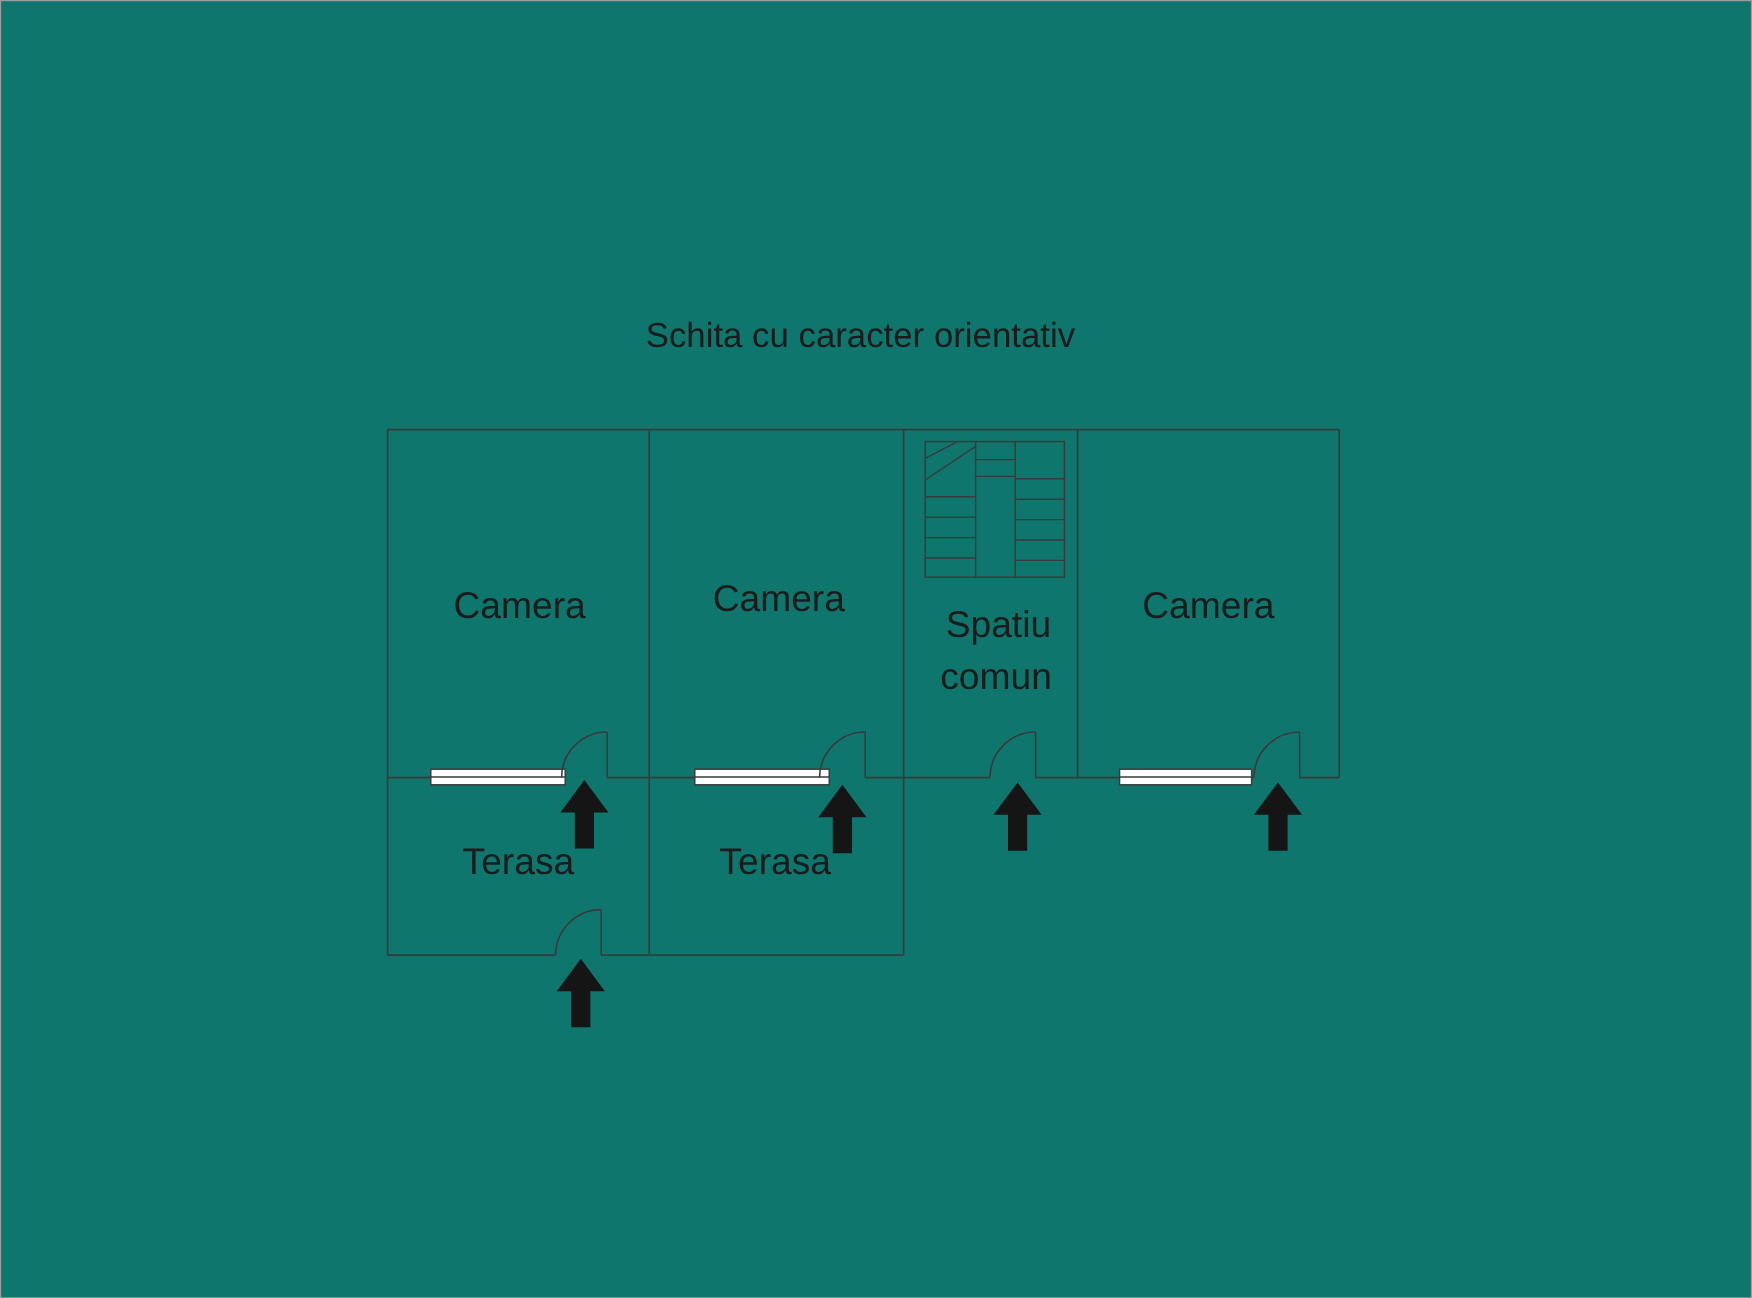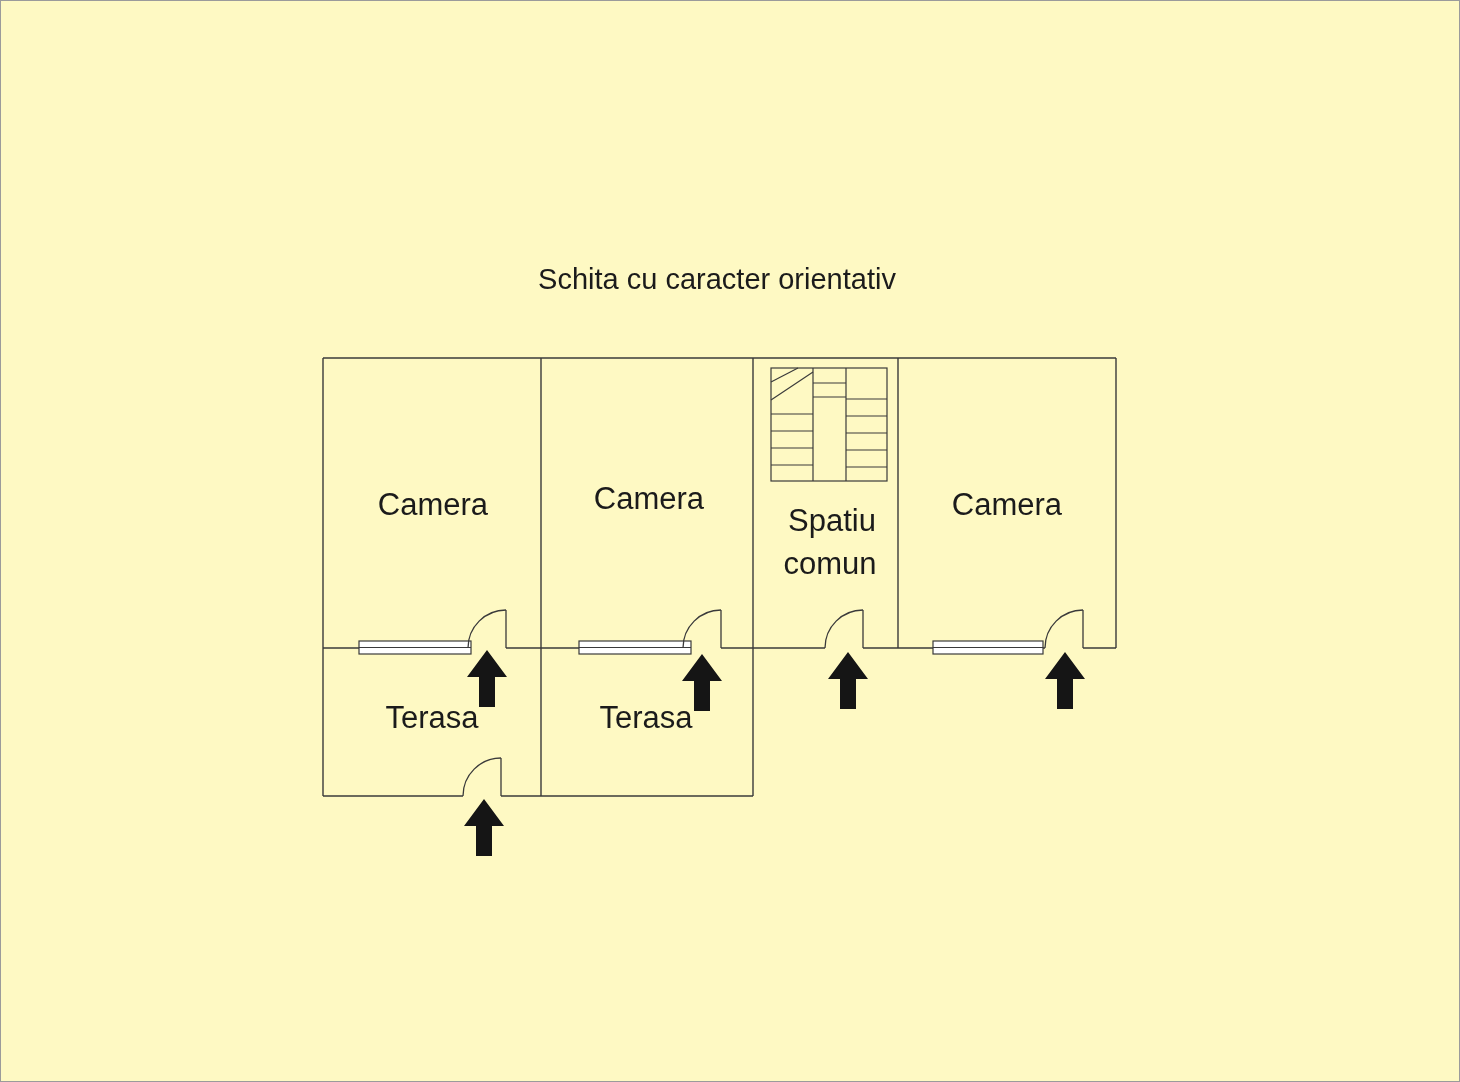--- a/index.html
+++ b/index.html
@@ -5,21 +5,21 @@
   html, body {
     margin: 0;
     padding: 0;
     background: #ffffff;
   }
   .canvas {
     position: relative;
     width: 1458px;
     height: 1080px;
     border: 1px solid #9b9b9b;
-    background: #fef9c3;
+    background: #0f766e;
     font-family: "Liberation Sans", "DejaVu Sans", sans-serif;
     overflow: hidden;
   }
   svg {
     position: absolute;
     top: 0;
     left: 0;
     display: block;
   }
   text {

